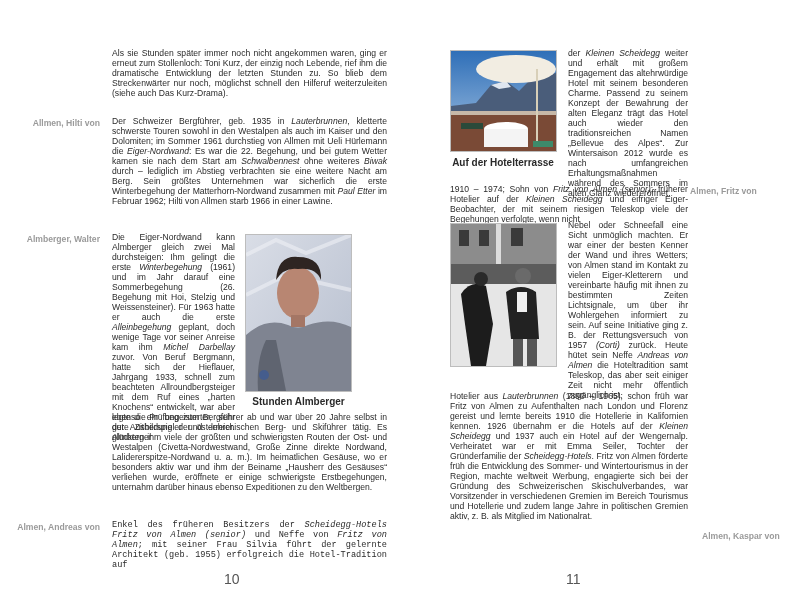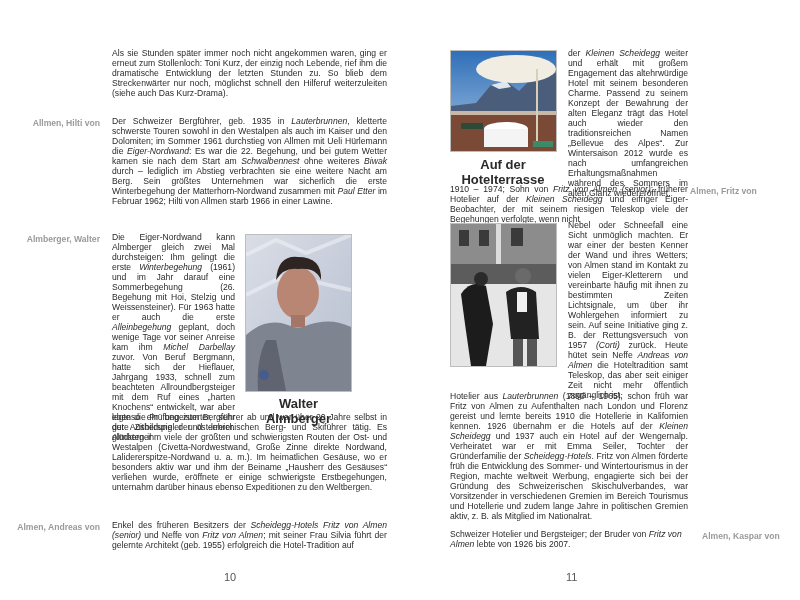--- a/index.html
+++ b/index.html
@@ -26,28 +26,28 @@
     position: absolute;
     font-size: 8.6px;
     font-weight: bold;
     color: #9a9a9a;
     line-height: 11.9px;
     margin: 2px;
   }
   .label.left-label { text-align: right; width: 90px; left: 2px; }
   .caption {
     position: absolute;
-    font-size: 13px;
+    font-size: 10px;
     font-weight: bold;
     color: #2a2a2a;
     text-align: center;
   }
   .pagenum {
     position: absolute;
-    font-size: 11px;
+    font-size: 14px;
     color: #555;
     top: 571px;
   }
   .photo {
     position: absolute;
     border: 1px solid #bdbdbd;
     overflow: hidden;
   }
 </style>
 </head>
@@ -73,26 +73,26 @@
       <rect width="105" height="156" fill="url(#snow)"></rect>
       <path d="M0,20 L30,5 L60,18 L105,0 M0,60 L40,40 L105,55" stroke="#eef0f5" stroke-width="4" fill="none" opacity="0.6"></path>
       <path d="M0,100 Q20,82 42,90 Q52,95 62,90 Q85,82 105,92 L105,156 L0,156 Z" fill="#7f8491"></path>
       <path d="M20,105 Q10,125 12,156 L40,156 Q34,125 30,105 Z" fill="#5f6470"></path>
       <ellipse cx="52" cy="58" rx="21" ry="26" fill="#b88672"></ellipse>
       <path d="M30,45 Q32,20 52,22 Q76,22 75,45 Q70,32 52,34 Q38,32 30,45 Z" fill="#2e2522"></path>
       <rect x="45" y="80" width="14" height="12" fill="#a47665"></rect>
       <circle cx="18" cy="140" r="5" fill="#3a5a9a" opacity="0.7"></circle>
     </svg>
   </div>
-  <div class="caption" style="left:245px; top:396px; width:107px;">Walter Almberger</div>
+  <div class="caption" style="left:245px; top:396px; width:107px;">Stunden Almberger</div>
 
   <p class="txt" style="left:112px; top:412px; width:275px;"><span>legte die Prüfung zum Bergführer ab und war über 20 Jahre selbst in der Ausbildung der österreichischen Berg- und Skiführer tätig. Es glückten ihm viele der größten und schwierigsten Routen der Ost- und Westalpen (Civetta-Nordwestwand, Große Zinne direkte Nordwand, Laliderer­spitze-Nordwand u. a. m.). Im heimatlichen Gesäuse, wo er besonders aktiv war und ihm der Beiname „Hausherr des Gesäuses“ verliehen wurde, eröffnete er einige schwierigste Erstbegehungen, unternahm darüber hinaus ebenso Expeditionen zu den Weltbergen.</span></p>
 
   <div class="label left-label" style="top:520px; left:0; width:98px;">Almen, Andreas von</div>
-  <p class="txt" style="left:112px; top:520px; width:275px;"><span>Enkel des früheren Besitzers der </span><i>Scheidegg-Hotels Fritz von Almen (senior)</i><span> und Neffe von </span><i>Fritz von Almen</i><span>; mit seiner Frau Silvia führt der gelernte Architekt (geb. 1955) erfolgreich die Hotel-Tradition auf</span></p>
+  <p class="txt" style="left:112px; top:520px; width:275px;font-family:Liberation Mono, monospace;"><span>Enkel des früheren Besitzers der </span><i>Scheidegg-Hotels Fritz von Almen (senior)</i><span> und Neffe von </span><i>Fritz von Almen</i><span>; mit seiner Frau Silvia führt der gelernte Architekt (geb. 1955) erfolgreich die Hotel-Tradition auf</span></p>
 
   <div class="pagenum" style="left:224px;">10</div>
 </div>
 
 <div class="page page-right">
   <div class="photo" style="left:50px; top:50px; width:105px; height:100px;">
     <svg width="105" height="100" viewBox="0 0 105 100">
       <defs>
         <linearGradient id="sky" x1="0" y1="0" x2="0" y2="1">
           <stop offset="0" stop-color="#2f6fb8"></stop>
@@ -135,17 +135,16 @@
       <rect x="62" y="115" width="10" height="27" fill="#555"></rect>
       <rect x="76" y="115" width="10" height="27" fill="#555"></rect>
       <rect x="66" y="68" width="10" height="20" fill="#f0f0f0"></rect>
     </svg>
   </div>
 
   <p class="txt" style="left:168px; top:220px; width:120px;"><span>Nebel oder Schneefall eine Sicht unmöglich machten. Er war einer der besten Kenner der Wand und ihres Wetters; von Almen stand im Kontakt zu vielen Eiger-Kletterern und vereinbarte häufig mit ihnen zu bestimmten Zeiten Lichtsignale, um über ihr Wohlergehen informiert zu sein. Auf seine Initiative ging z. B. der Rettungsversuch von 1957 </span><i>(Corti)</i><span> zurück. Heute hütet sein Neffe </span><i>Andreas von Almen</i><span> die Hoteltradition samt Teleskop, das aber seit einiger Zeit nicht mehr öffentlich zugänglich ist.</span></p>
 
   <p class="txt" style="left:50px; top:391px; width:238px;"><span>Hotelier aus </span><i>Lauterbrunnen</i><span> (1890 – 1965); schon früh war Fritz von Almen zu Aufenthalten nach London und Florenz gereist und lernte bereits 1910 die Hotellerie in Kalifornien kennen. 1926 übernahm er die Hotels auf der </span><i>Kleinen Scheidegg</i><span> und 1937 auch ein Hotel auf der Wengernalp. Verheiratet war er mit Emma Seiler, Tochter der Gründerfamilie der </span><i>Scheidegg-Hotels</i><span>. Fritz von Almen förderte früh die Entwicklung des Sommer- und Wintertourismus in der Region, machte weltweit Werbung, engagierte sich bei der Gründung des Schweizerischen Skischulverbandes, war Vorsitzender in verschiedenen Gremien im Bereich Tourismus und Hotellerie und zudem lange Jahre in politischen Gremien aktiv, z. B. als Mitglied im Nationalrat.</span></p>
 
-  <p class="txt" style="left:50px; top:529px; width:238px; text-align:left;"><span>Schweizer Hotelier und Bergsteiger; der Bruder von </span><i>Fritz von Almen</i><span> lebte von 1926 bis 2007.</span></p>
   <div class="label" style="left:300px; top:529px; width:100px;">Almen, Kaspar von</div>
 
   <div class="pagenum" style="left:166px;">11</div>
 </div>
 
 </body></html>

